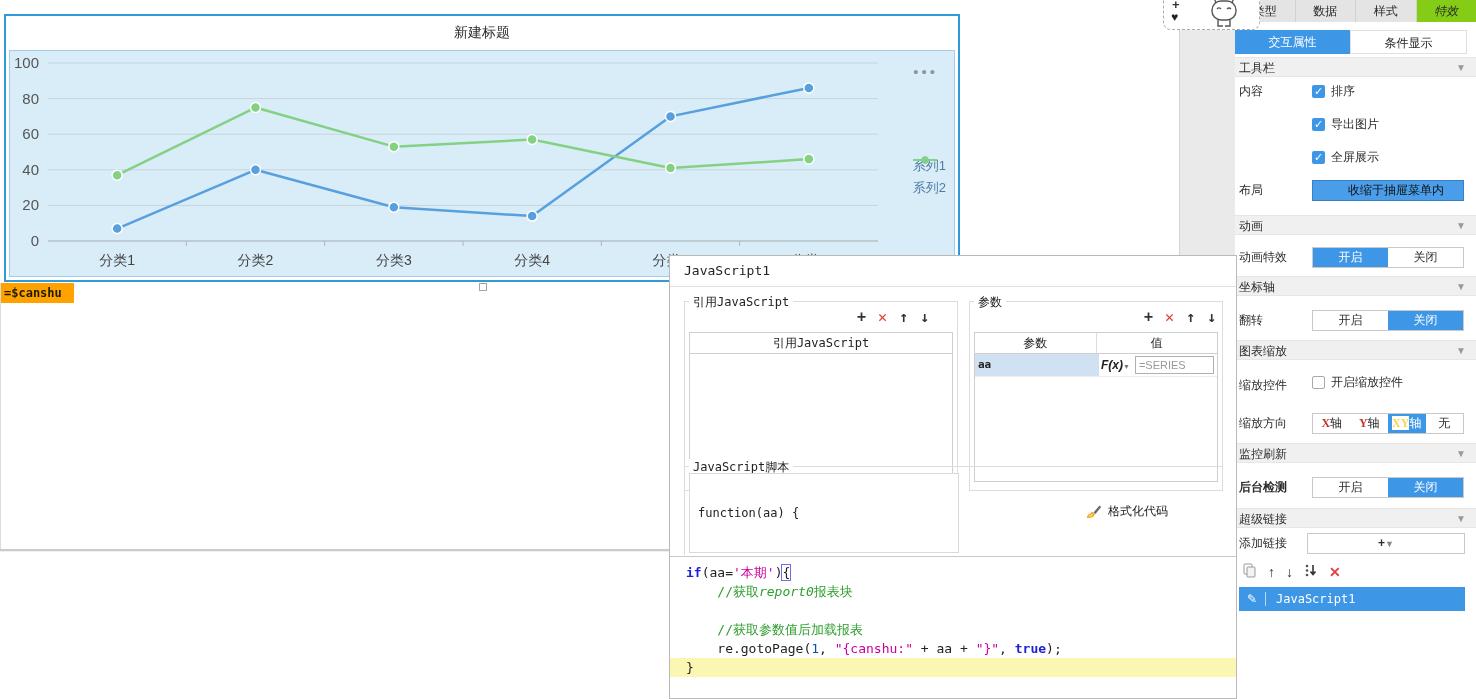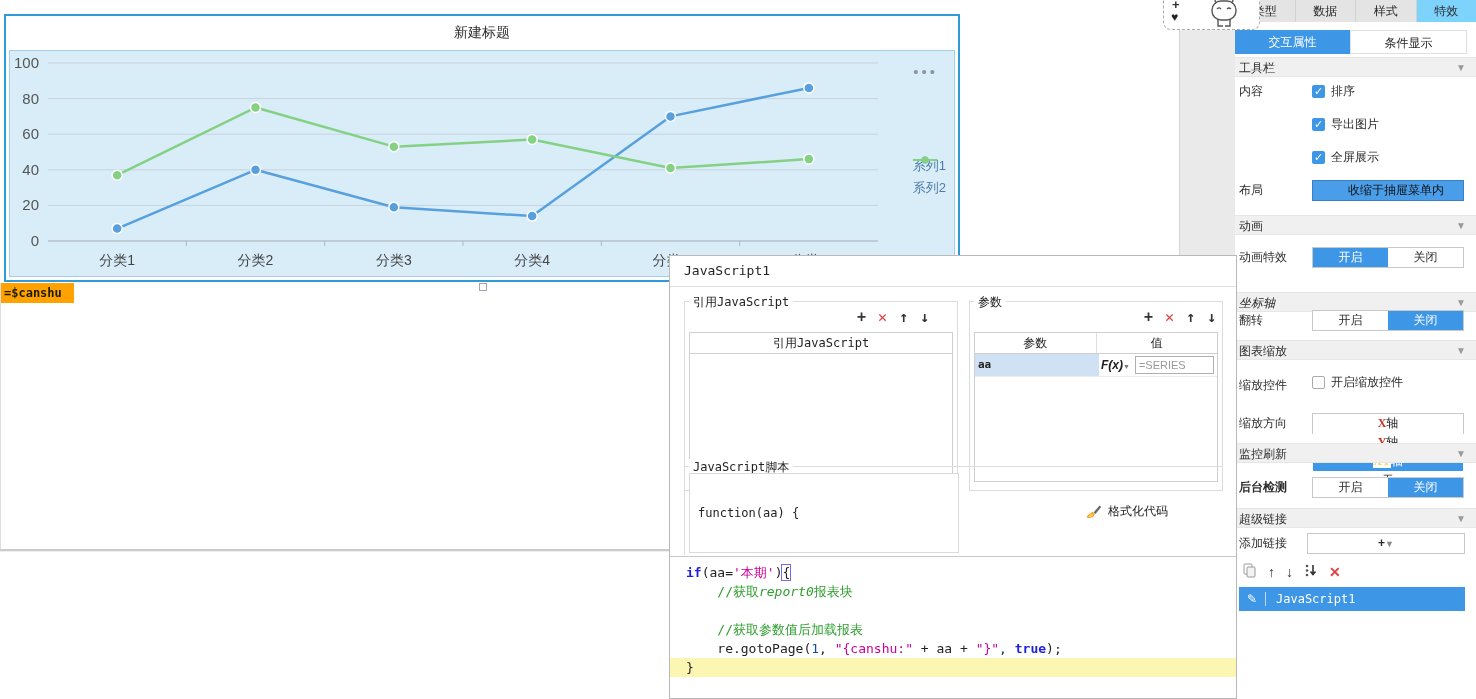--- a/index.html
+++ b/index.html
@@ -25,38 +25,38 @@
   .canvas-bottom{left:0;top:549px;width:670px;height:2px;background:#cbcbcb;border-bottom:1px solid #f0f0f0;}
 
   
   .vline{left:1179px;top:0;width:1px;height:699px;background:#d4d4d4;}
   .gray-strip{left:1180px;top:0;width:55px;height:699px;background:#eaeaea;}
 
   
   .panel{left:1235px;top:0;width:241px;height:699px;background:#fff;font-size:12px;}
   .ptabs{left:0;top:0;right:0;height:22px;display:flex;}
   .ptab{flex:1;height:22px;line-height:22px;text-align:center;background:#e4e4e4;border-right:1px solid #d2d2d2;cursor:pointer;}
-  .ptab.active{background:#7dd3fc;border-right:none;}
+  .ptab.active{background:#84cc16;border-right:none;font-style:italic;}
   .subtabs{left:0;top:30px;width:232px;height:24px;display:flex;}
   .subtab{flex:1;height:24px;line-height:24px;text-align:center;background:#fff;border:1px solid #e0e0e0;box-sizing:border-box;cursor:pointer;}
   .subtab.active{background:#3e96e7;color:#fff;border:none;}
   .psection{left:0;right:0;height:20px;background:#f0f0f0;line-height:20px;padding-left:4px;
     border-top:1px solid #e6e6e6;border-bottom:1px solid #e6e6e6;box-sizing:border-box;cursor:pointer;}
   .psection .arr{position:absolute;right:10px;top:0;color:#9a9a9a;font-size:10px;}
   .plabel{left:4px;width:72px;line-height:21px;}
   .pcontrol{left:77px;width:152px;height:21px;box-sizing:border-box;}
   .cbrow{display:flex;align-items:center;gap:6px;margin-bottom:19px;height:14px;cursor:pointer;}
   .cbox{width:13px;height:13px;border-radius:2px;background:#3e96e7;color:#fff;font-size:11px;
     line-height:13px;text-align:center;flex:0 0 13px;}
   .cbox.un{background:#fff;border:1px solid #aaa;box-sizing:border-box;color:transparent;}
   .blue-btn{background:#4a9ee9;border:1px solid #3a7fc1;color:#111;text-align:center;line-height:19px;cursor:pointer;}
   .toggle{display:flex;border:1px solid #c9c9c9;}
   .toggle span{flex:1;text-align:center;line-height:19px;background:#fff;cursor:pointer;}
   .toggle span.on{background:#3e96e7;color:#fff;}
-  .seg{display:flex;border:1px solid #c9c9c9;flex-direction:column;}
+  .seg{display:flex;border:1px solid #c9c9c9;}
   .seg span{flex:1;text-align:center;line-height:19px;background:#fff;cursor:pointer;white-space:nowrap;}
   .seg span.on{background:#3e96e7;color:#fff;}
   .axis-letter{font-family:"Liberation Serif",serif;font-weight:bold;color:#c03a2b;}
   .seg span.on .axis-letter{color:#ffd24d;}
   .addlink-btn{left:72px;width:156px;height:19px;background:#fff;border:1px solid #c9c9c9;
     text-align:center;line-height:18px;font-weight:bold;cursor:pointer;}
   .addlink-btn .arr{color:#888;font-size:9px;}
   .ltoolbar{left:8px;top:563px;display:flex;gap:11px;align-items:center;height:18px;}
   .ltoolbar .ic{cursor:pointer;font-weight:bold;color:#333;font-size:14px;}
   .ltoolbar .red{color:#e04343;}
@@ -214,21 +214,21 @@
   <div class="abs pcontrol blue-btn" style="top:180px;padding-left:16px;">收缩于抽屉菜单内</div>
 
   <div class="abs psection" style="top:215px;">
     <span>动画</span><span class="arr">▼</span></div>
   <div class="abs plabel" style="top:247px;">动画特效</div>
   <div class="abs pcontrol toggle" style="top:247px;">
       <span class="on">开启</span>
       <span class="">关闭</span>
     </div>
 
-  <div class="abs psection" style="top:292px;font-style:italic;">
+  <div class="abs psection" style="top:276px;">
     <span>坐标轴</span><span class="arr">▼</span></div>
   <div class="abs plabel" style="top:310px;">翻转</div>
   <div class="abs pcontrol toggle" style="top:310px;">
       <span class="">开启</span>
       <span class="on">关闭</span>
     </div>
 
   <div class="abs psection" style="top:340px;">
     <span>图表缩放</span><span class="arr">▼</span></div>
   <div class="abs plabel" style="top:375px;">缩放控件</div>

